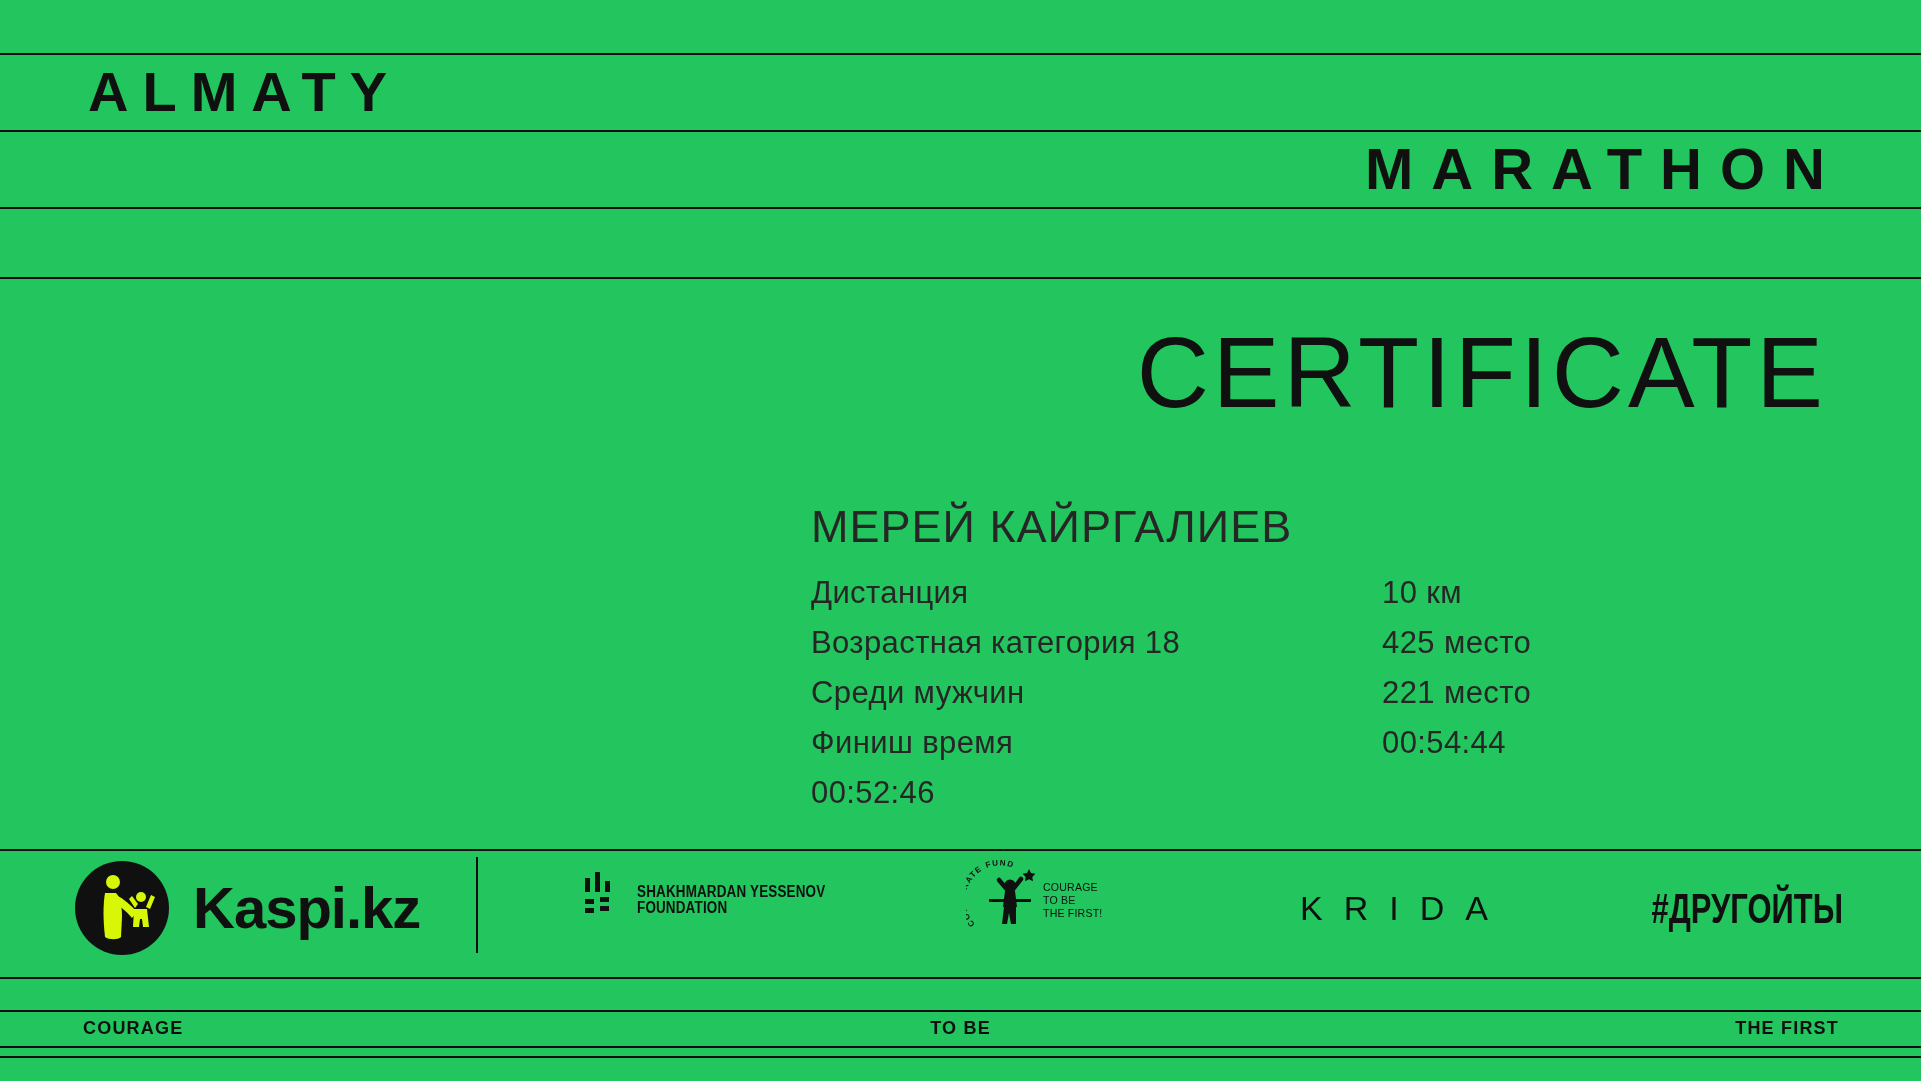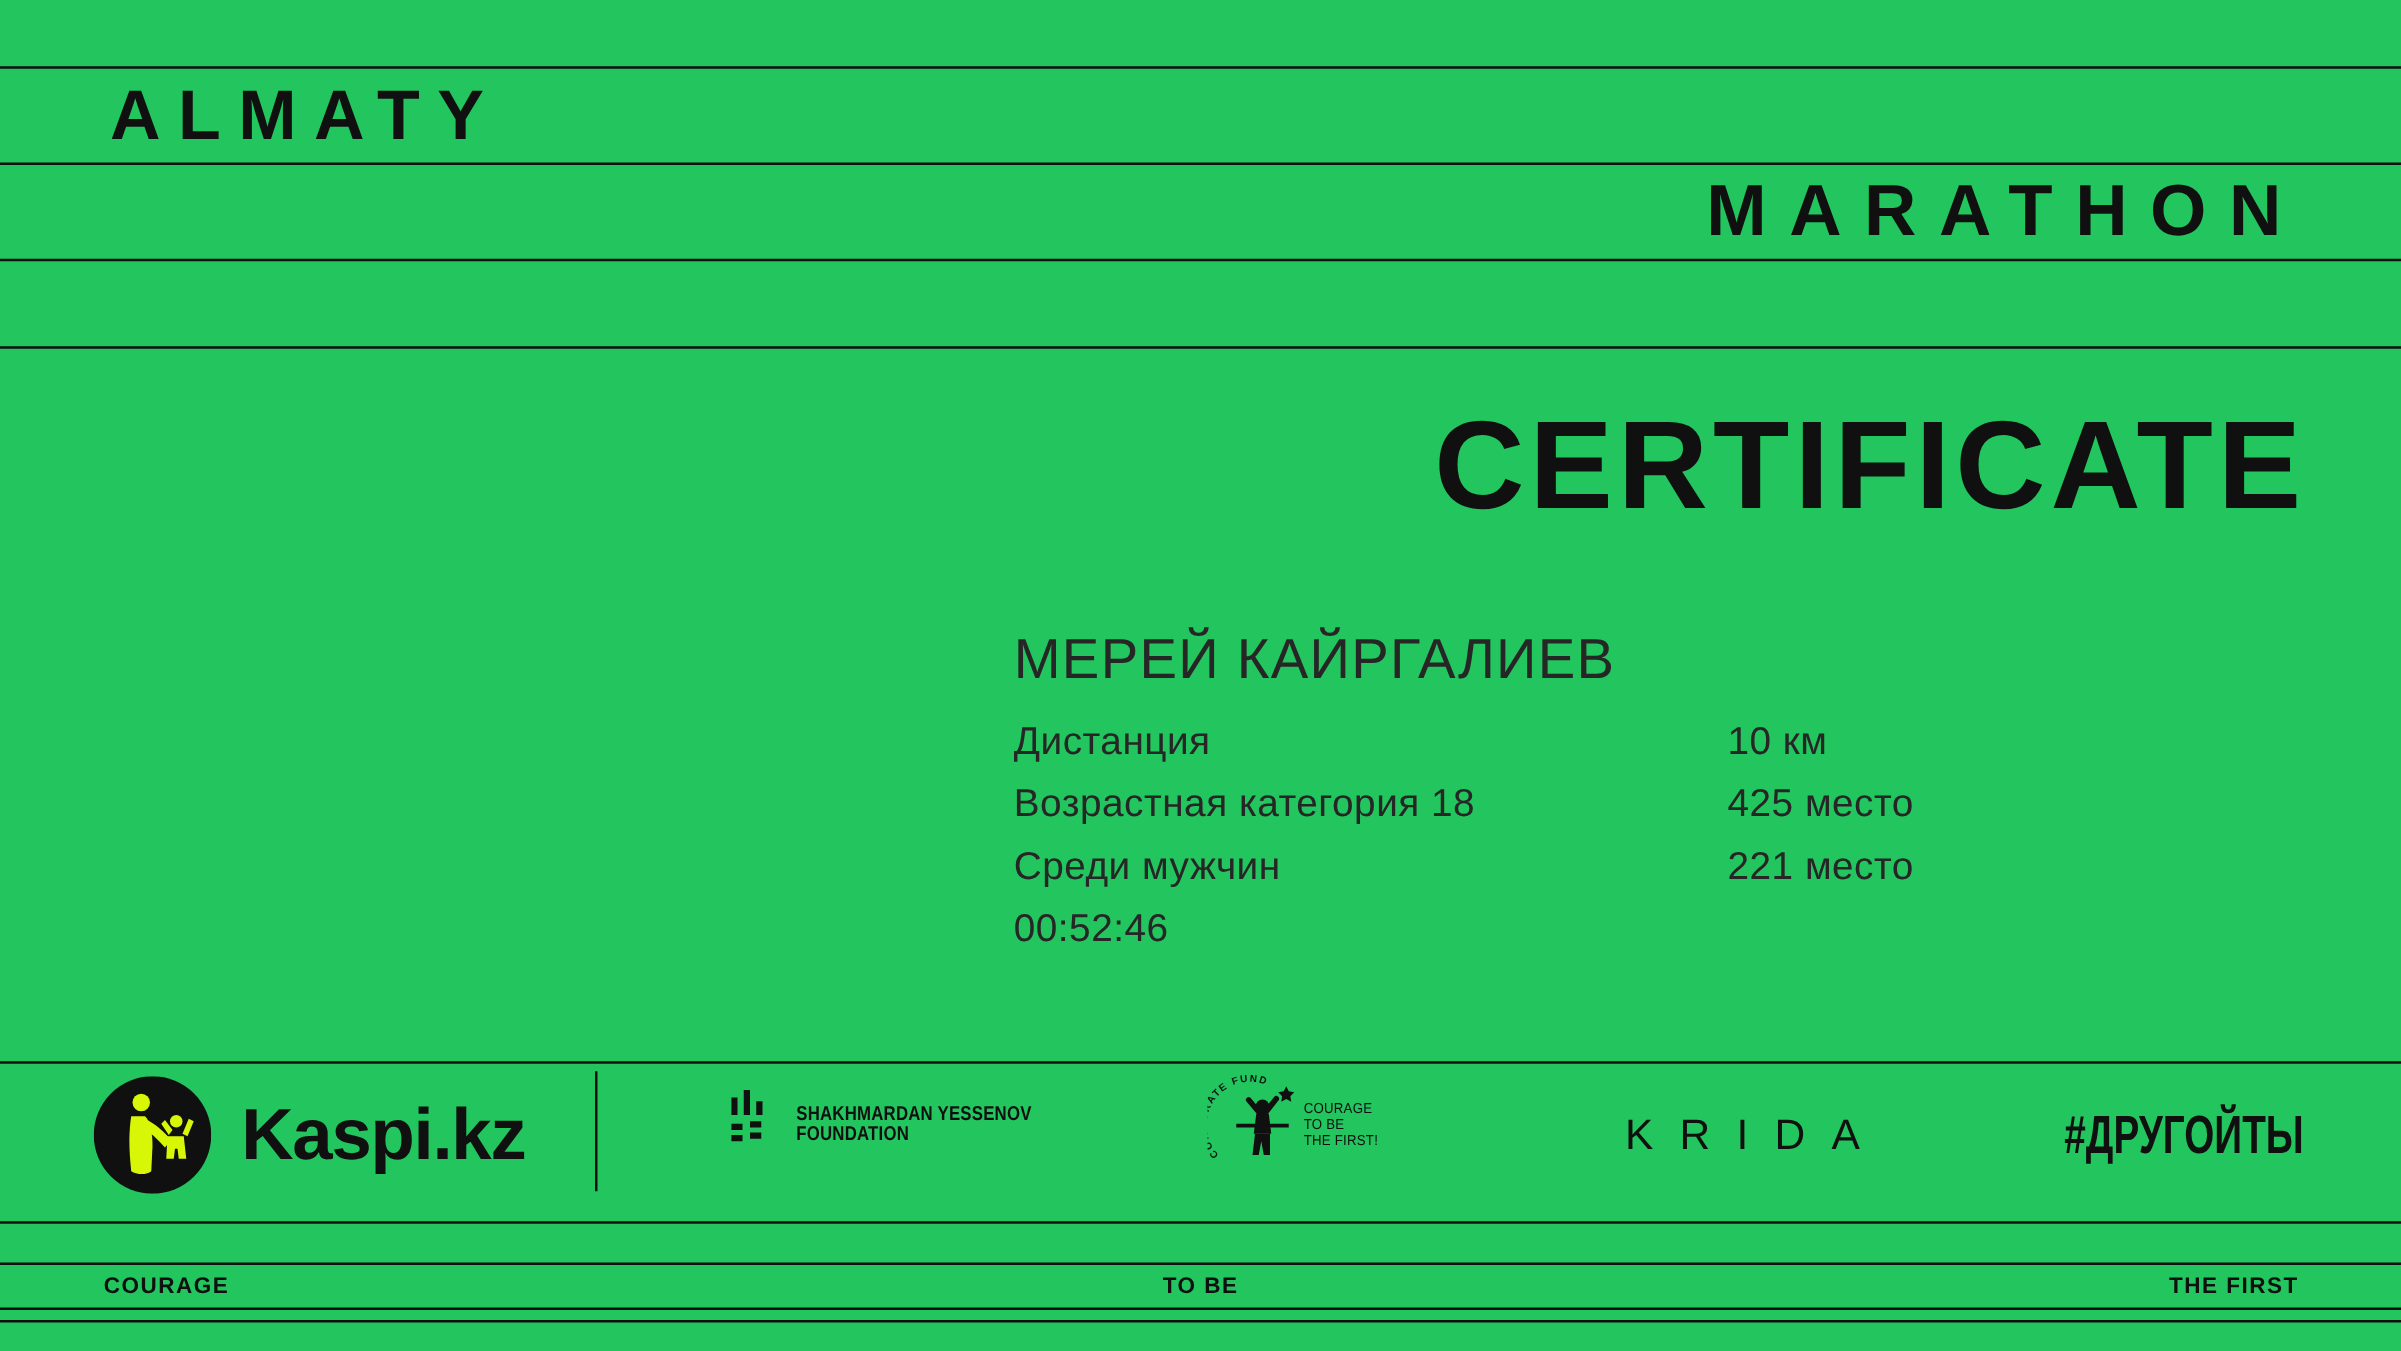--- a/index.html
+++ b/index.html
@@ -10,22 +10,22 @@
   .hline{position:absolute;left:0;width:1921px;height:2px;background:#101010;}
   .vline{position:absolute;width:2px;background:#101010;}
 
   .city{position:absolute;left:88px;top:53px;height:77px;line-height:77px;
         font-size:56px;font-weight:800;letter-spacing:14px;}
   .event{position:absolute;right:78px;top:130px;height:92px;line-height:77px;
         font-size:58px;font-weight:800;letter-spacing:18px;white-space:nowrap;}
   .est{position:absolute;right:78px;top:207px;height:70px;line-height:70px;
         font-size:21px;font-weight:600;letter-spacing:4px;white-space:nowrap;}
 
-  .title{position:absolute;right:76px;top:322px;line-height:100px;font-size:100px;
-        font-weight:700;letter-spacing:4px;white-space:nowrap;}
+  .title{position:absolute;right:94px;top:322px;line-height:100px;font-size:100px;
+        font-weight:400;letter-spacing:4px;white-space:nowrap;}
 
   .name{position:absolute;left:811px;top:494px;line-height:45px;font-size:45px;
         font-weight:400;letter-spacing:1px;color:#262626;white-space:nowrap;margin-top:10px;}
 
   .results{position:absolute;left:811px;top:568px;width:840px;}
   .rrow{display:flex;height:50px;line-height:50px;font-size:31px;color:#262626;
         letter-spacing:0.4px;white-space:nowrap;}
   .rlabel{width:571px;flex:none;}
   .rvalue{flex:1;}
 
@@ -82,20 +82,24 @@
       <div class="rlabel">Дистанция</div>
       <div class="rvalue">10 км</div>
     </div>
     <div class="rrow">
       <div class="rlabel">Возрастная категория 18</div>
       <div class="rvalue">425 место</div>
     </div>
     <div class="rrow">
       <div class="rlabel">Среди мужчин</div>
       <div class="rvalue">221 место</div>
+    </div>
+    <div class="rrow">
+      <div class="rlabel">Финиш время</div>
+      <div class="rvalue">00:54:44</div>
     </div>
     <div class="rrow">
       <div class="rvalue">00:52:46</div>
     </div>
   </div>
 
   <div>
 
     <svg class="kaspi-icon" width="94" height="94" viewBox="0 0 94 94">
       <circle cx="47" cy="47" r="47" fill="#101010"></circle>

